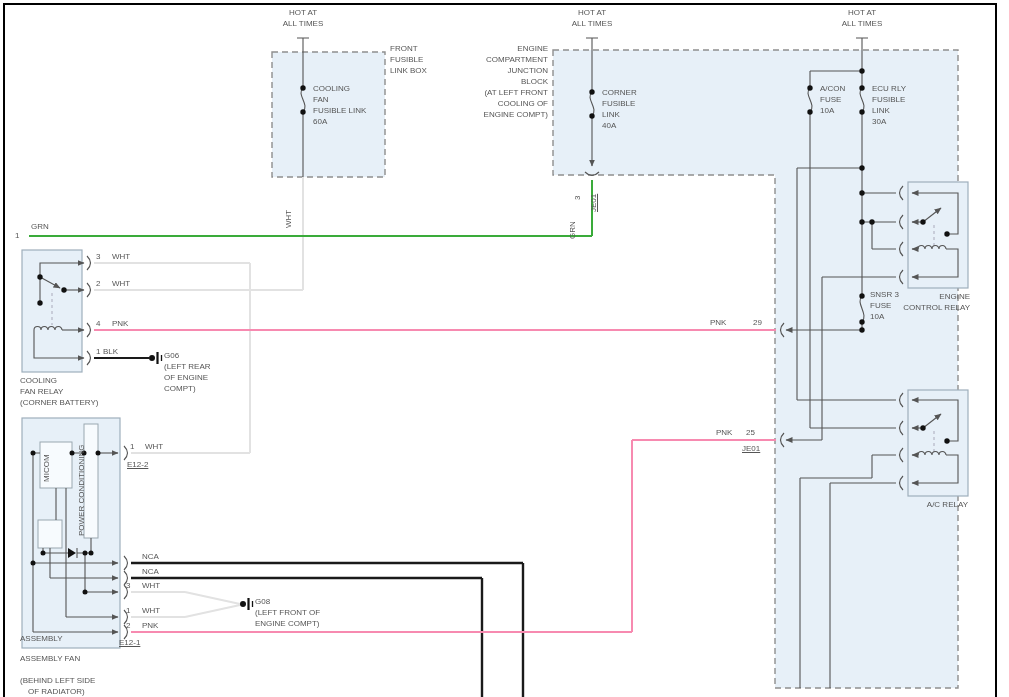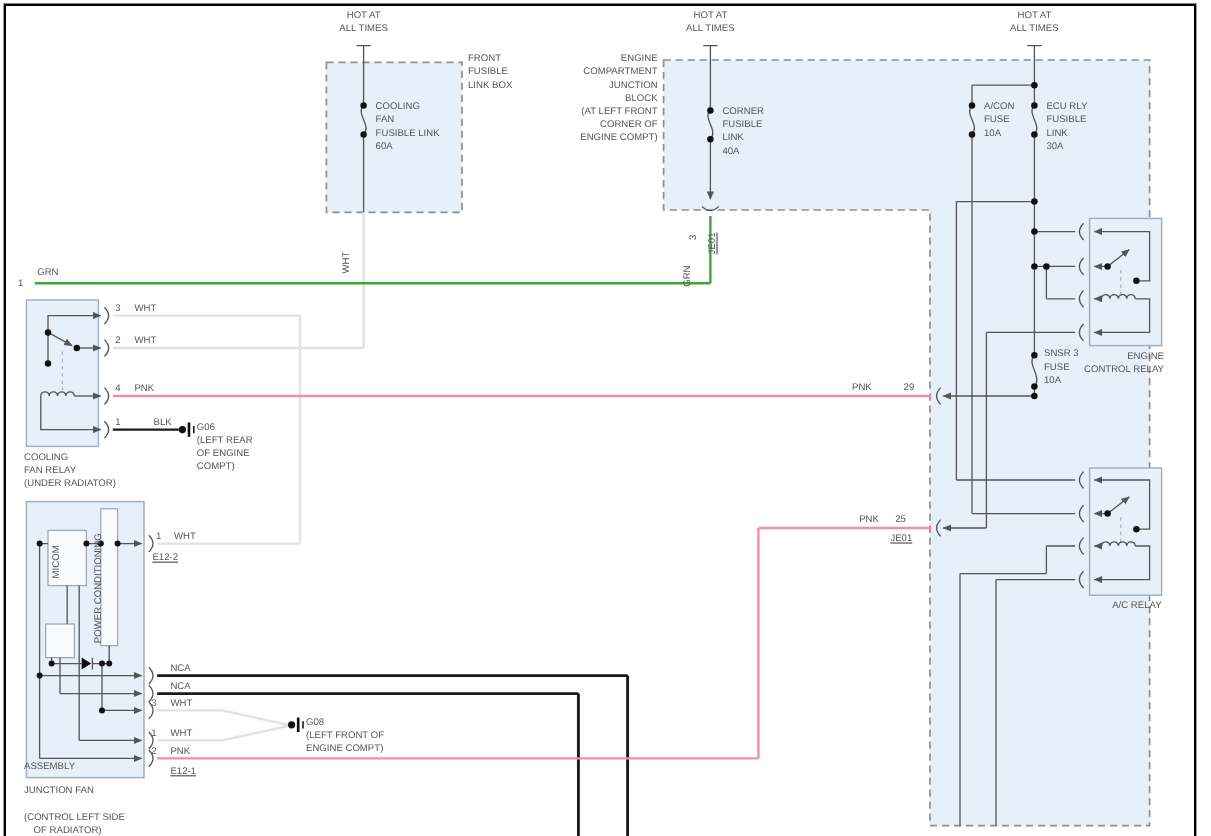--- a/index.html
+++ b/index.html
@@ -198,21 +198,21 @@
 <div class="lbl" style="left:313px;top:95px">FAN</div>
 <div class="lbl" style="left:313px;top:106px">FUSIBLE LINK</div>
 <div class="lbl" style="left:313px;top:117px">60A</div>
 <div class="lbl vert" style="left:293px;top:219px">WHT</div>
 
 <div class="lbl rgt" style="left:428px;top:44px;width:120px">ENGINE</div>
 <div class="lbl rgt" style="left:428px;top:55px;width:120px">COMPARTMENT</div>
 <div class="lbl rgt" style="left:428px;top:66px;width:120px">JUNCTION</div>
 <div class="lbl rgt" style="left:428px;top:77px;width:120px">BLOCK</div>
 <div class="lbl rgt" style="left:428px;top:88px;width:120px">(AT LEFT FRONT</div>
-<div class="lbl rgt" style="left:428px;top:99px;width:120px">CORNER OF</div>
+<div class="lbl rgt" style="left:428px;top:99px;width:120px">COOLING OF</div>
 <div class="lbl rgt" style="left:428px;top:110px;width:120px">ENGINE COMPT)</div>
 
 <div class="lbl" style="left:602px;top:88px">CORNER</div>
 <div class="lbl" style="left:602px;top:99px">FUSIBLE</div>
 <div class="lbl" style="left:602px;top:110px">LINK</div>
 <div class="lbl" style="left:602px;top:121px">40A</div>
 
 <div class="lbl vert" style="left:582px;top:191px">3</div>
 <div class="lbl vert und" style="left:598px;top:203px">JE01</div>
 <div class="lbl vert" style="left:577px;top:230px">GRN</div>
@@ -240,48 +240,48 @@
 <div class="lbl" style="left:746px;top:428px">25</div>
 <div class="lbl und" style="left:742px;top:444px">JE01</div>
 
 <div class="lbl" style="left:96px;top:252px">3</div>
 <div class="lbl" style="left:112px;top:252px">WHT</div>
 <div class="lbl" style="left:96px;top:279px">2</div>
 <div class="lbl" style="left:112px;top:279px">WHT</div>
 <div class="lbl" style="left:96px;top:319px">4</div>
 <div class="lbl" style="left:112px;top:319px">PNK</div>
 <div class="lbl" style="left:96px;top:347px">1</div>
-<div class="lbl" style="left:128px;top:347px">BLK</div>
+<div class="lbl" style="left:103px;top:347px">BLK</div>
 
 <div class="lbl" style="left:164px;top:351px">G06</div>
 <div class="lbl" style="left:164px;top:362px">(LEFT REAR</div>
 <div class="lbl" style="left:164px;top:373px">OF ENGINE</div>
 <div class="lbl" style="left:164px;top:384px">COMPT)</div>
 
 <div class="lbl" style="left:20px;top:376px">COOLING</div>
 <div class="lbl" style="left:20px;top:387px">FAN RELAY</div>
-<div class="lbl" style="left:20px;top:398px">(UNDER RADIATOR)</div>
+<div class="lbl" style="left:20px;top:398px">(CORNER BATTERY)</div>
 
 <div class="lbl vert" style="left:51px;top:473px">MICOM</div>
 <div class="lbl vert" style="left:86px;top:527px">POWER CONDITIONING</div>
 <div class="lbl" style="left:130px;top:442px">1</div>
 <div class="lbl" style="left:145px;top:442px">WHT</div>
 <div class="lbl und" style="left:127px;top:460px">E12-2</div>
 <div class="lbl" style="left:142px;top:552px">NCA</div>
 <div class="lbl" style="left:142px;top:567px">NCA</div>
 <div class="lbl" style="left:126px;top:581px">3</div>
 <div class="lbl" style="left:142px;top:581px">WHT</div>
 <div class="lbl" style="left:126px;top:606px">1</div>
 <div class="lbl" style="left:142px;top:606px">WHT</div>
 <div class="lbl" style="left:126px;top:621px">2</div>
 <div class="lbl" style="left:142px;top:621px">PNK</div>
-<div class="lbl und" style="left:142px;top:638px">E12-1</div>
+<div class="lbl und" style="left:119px;top:638px">E12-1</div>
 
 <div class="lbl" style="left:255px;top:597px">G08</div>
 <div class="lbl" style="left:255px;top:608px">(LEFT FRONT OF</div>
 <div class="lbl" style="left:255px;top:619px">ENGINE COMPT)</div>
 
-<div class="lbl" style="left:20px;top:654px">JUNCTION FAN</div>
+<div class="lbl" style="left:20px;top:654px">ASSEMBLY FAN</div>
 <div class="lbl" style="left:20px;top:634px">ASSEMBLY</div>
-<div class="lbl" style="left:20px;top:676px">(CONTROL LEFT SIDE</div>
+<div class="lbl" style="left:20px;top:676px">(BEHIND LEFT SIDE</div>
 <div class="lbl" style="left:28px;top:687px">OF RADIATOR)</div>
 
 </div>
 
 </body></html>

